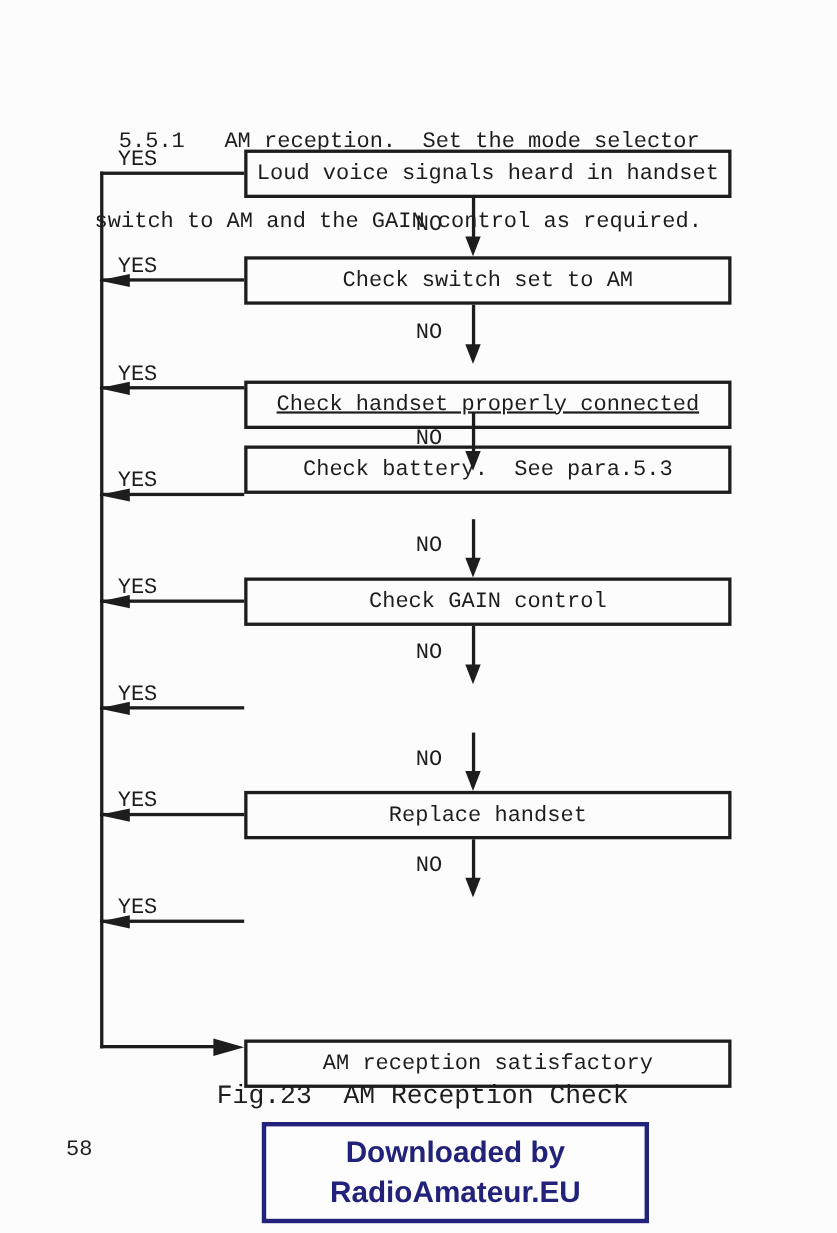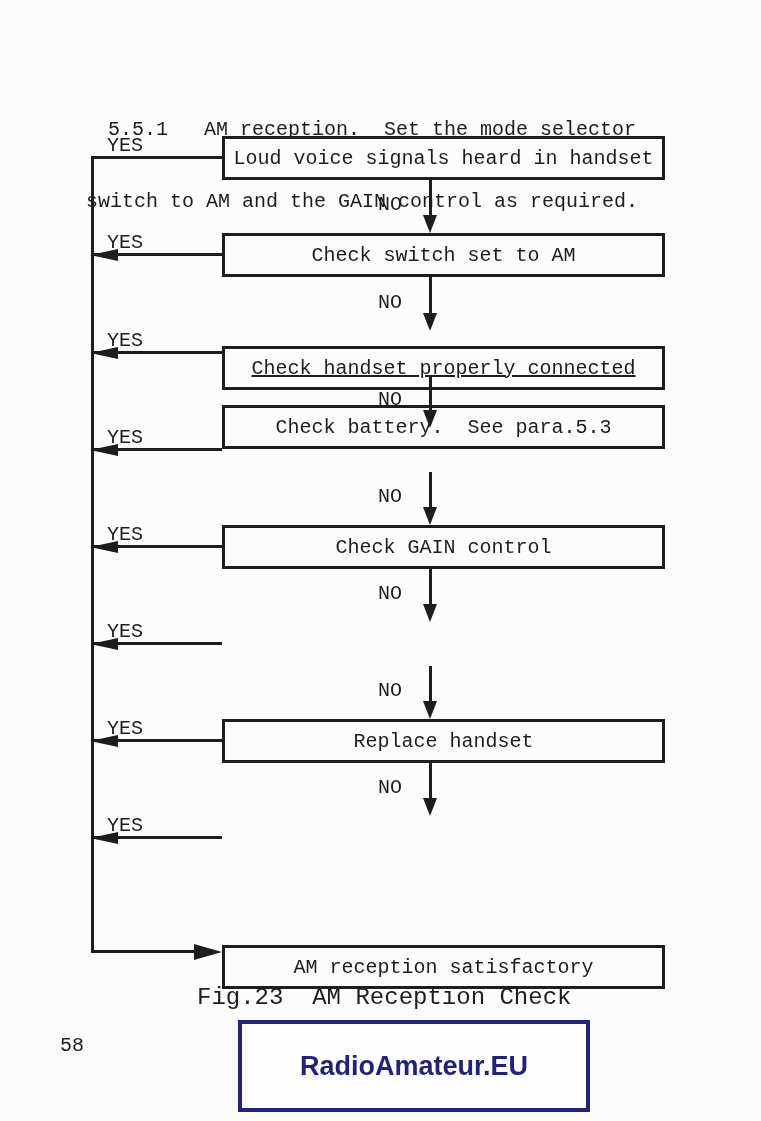--- a/index.html
+++ b/index.html
@@ -138,16 +138,17 @@
 
   <div class="vline" style="left:429px;top:763px;height:37px;"></div>
   <div class="arrow-down" style="left:423px;top:798px;"></div>
   <div class="no-label mono" style="top:776px;">NO</div>
 
   <div class="caption">Fig.23  AM Reception Check</div>
 
   <div class="page-number mono">58</div>
 
   <div class="watermark">
+    <div>Downloaded by</div>
     <div>RadioAmateur.EU</div>
   </div>
 
 </div>
 
 </body></html>

